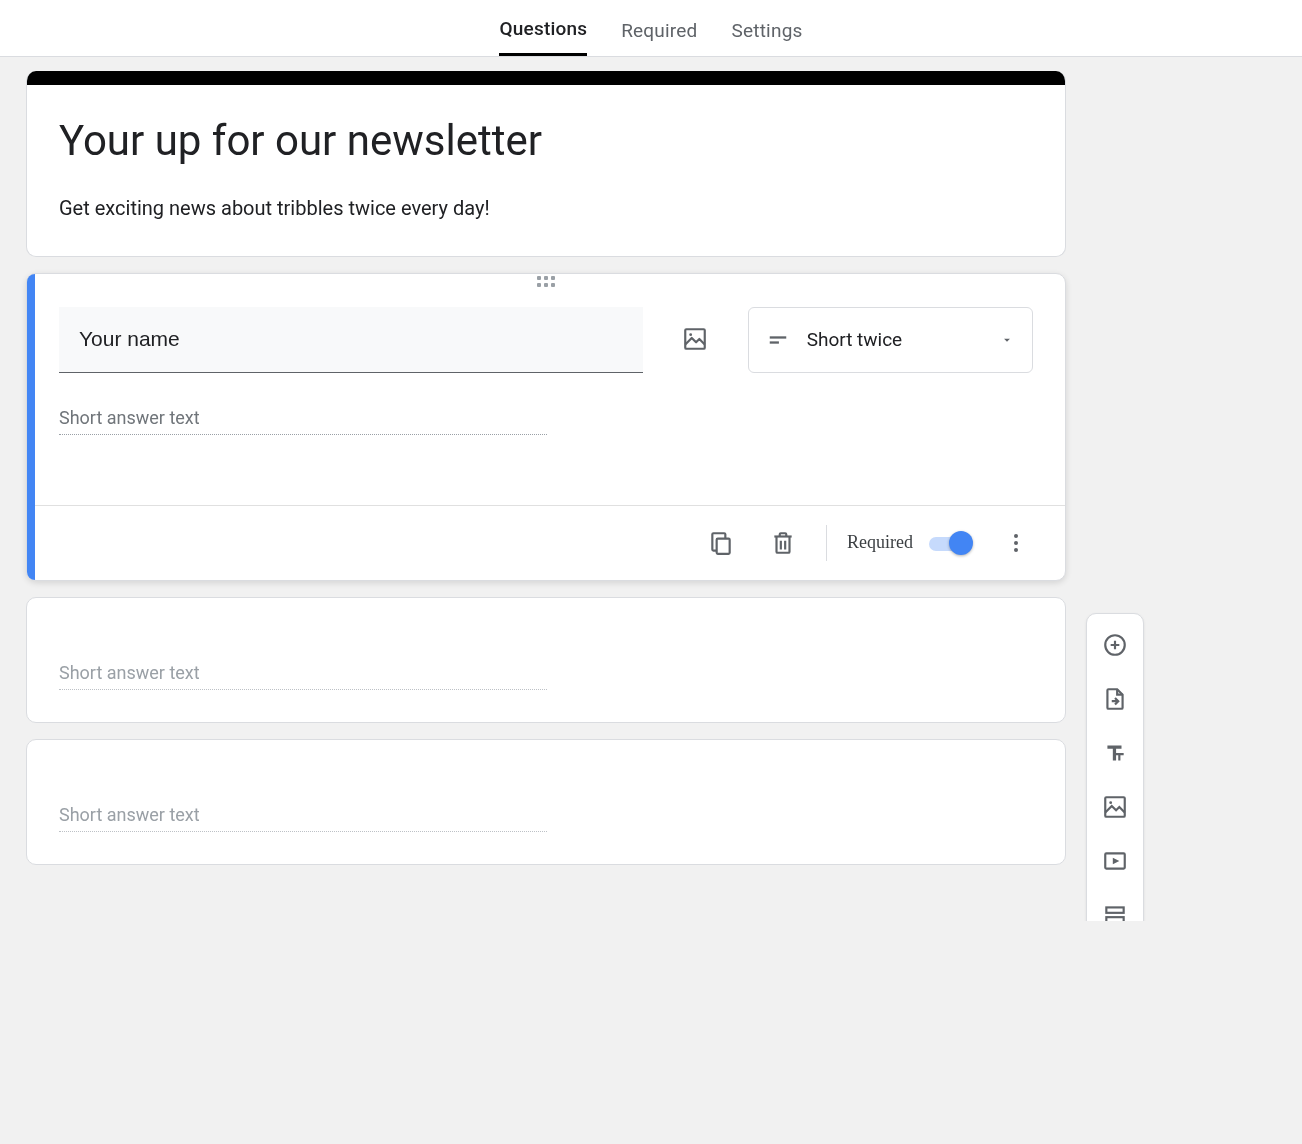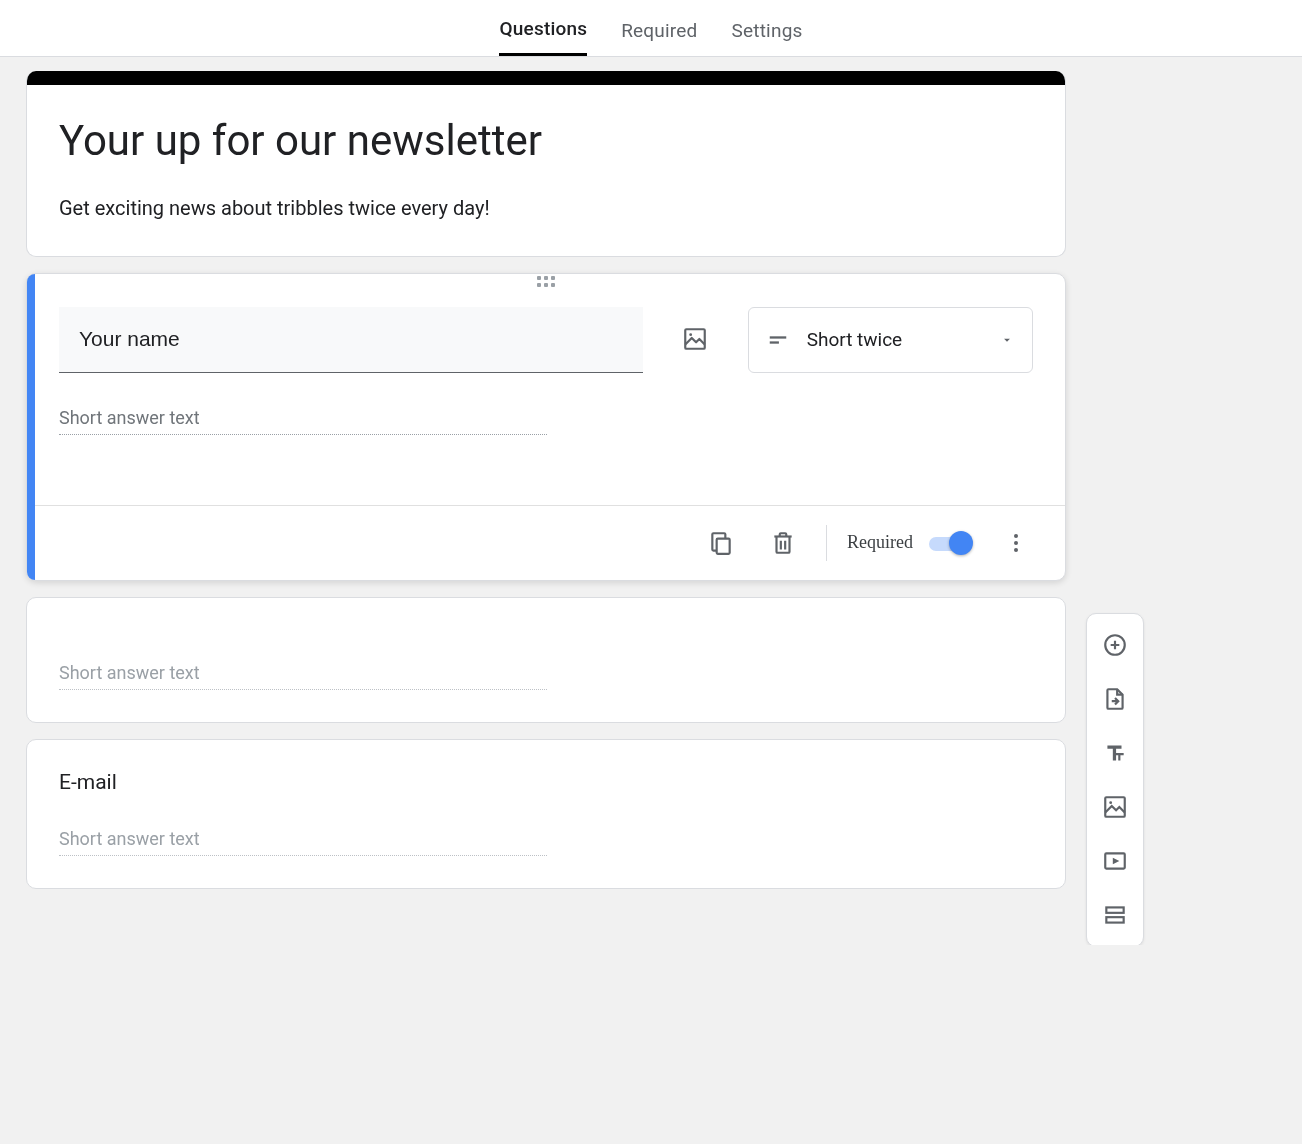--- a/index.html
+++ b/index.html
@@ -190,23 +190,20 @@
     </div>
 
     <div class="card q-card compact">
       <div class="q-card-body">
         <div class="compact-answer">Short answer text</div>
       </div>
     </div>
 
     <div class="card q-card compact">
       <div class="q-card-body">
-        <div class="compact-title">
-          <span>E-mail</span>
-        </div>
         <div class="compact-answer">Short answer text</div>
       </div>
     </div>
 
   </div>
 
   <div class="side-toolbar">
     <div class="side-btn" title="Add question">
       <svg width="26" height="26" viewBox="0 0 24 24" fill="none" stroke="#5f6368" stroke-width="2">
           <circle cx="12" cy="12" r="9"></circle>

